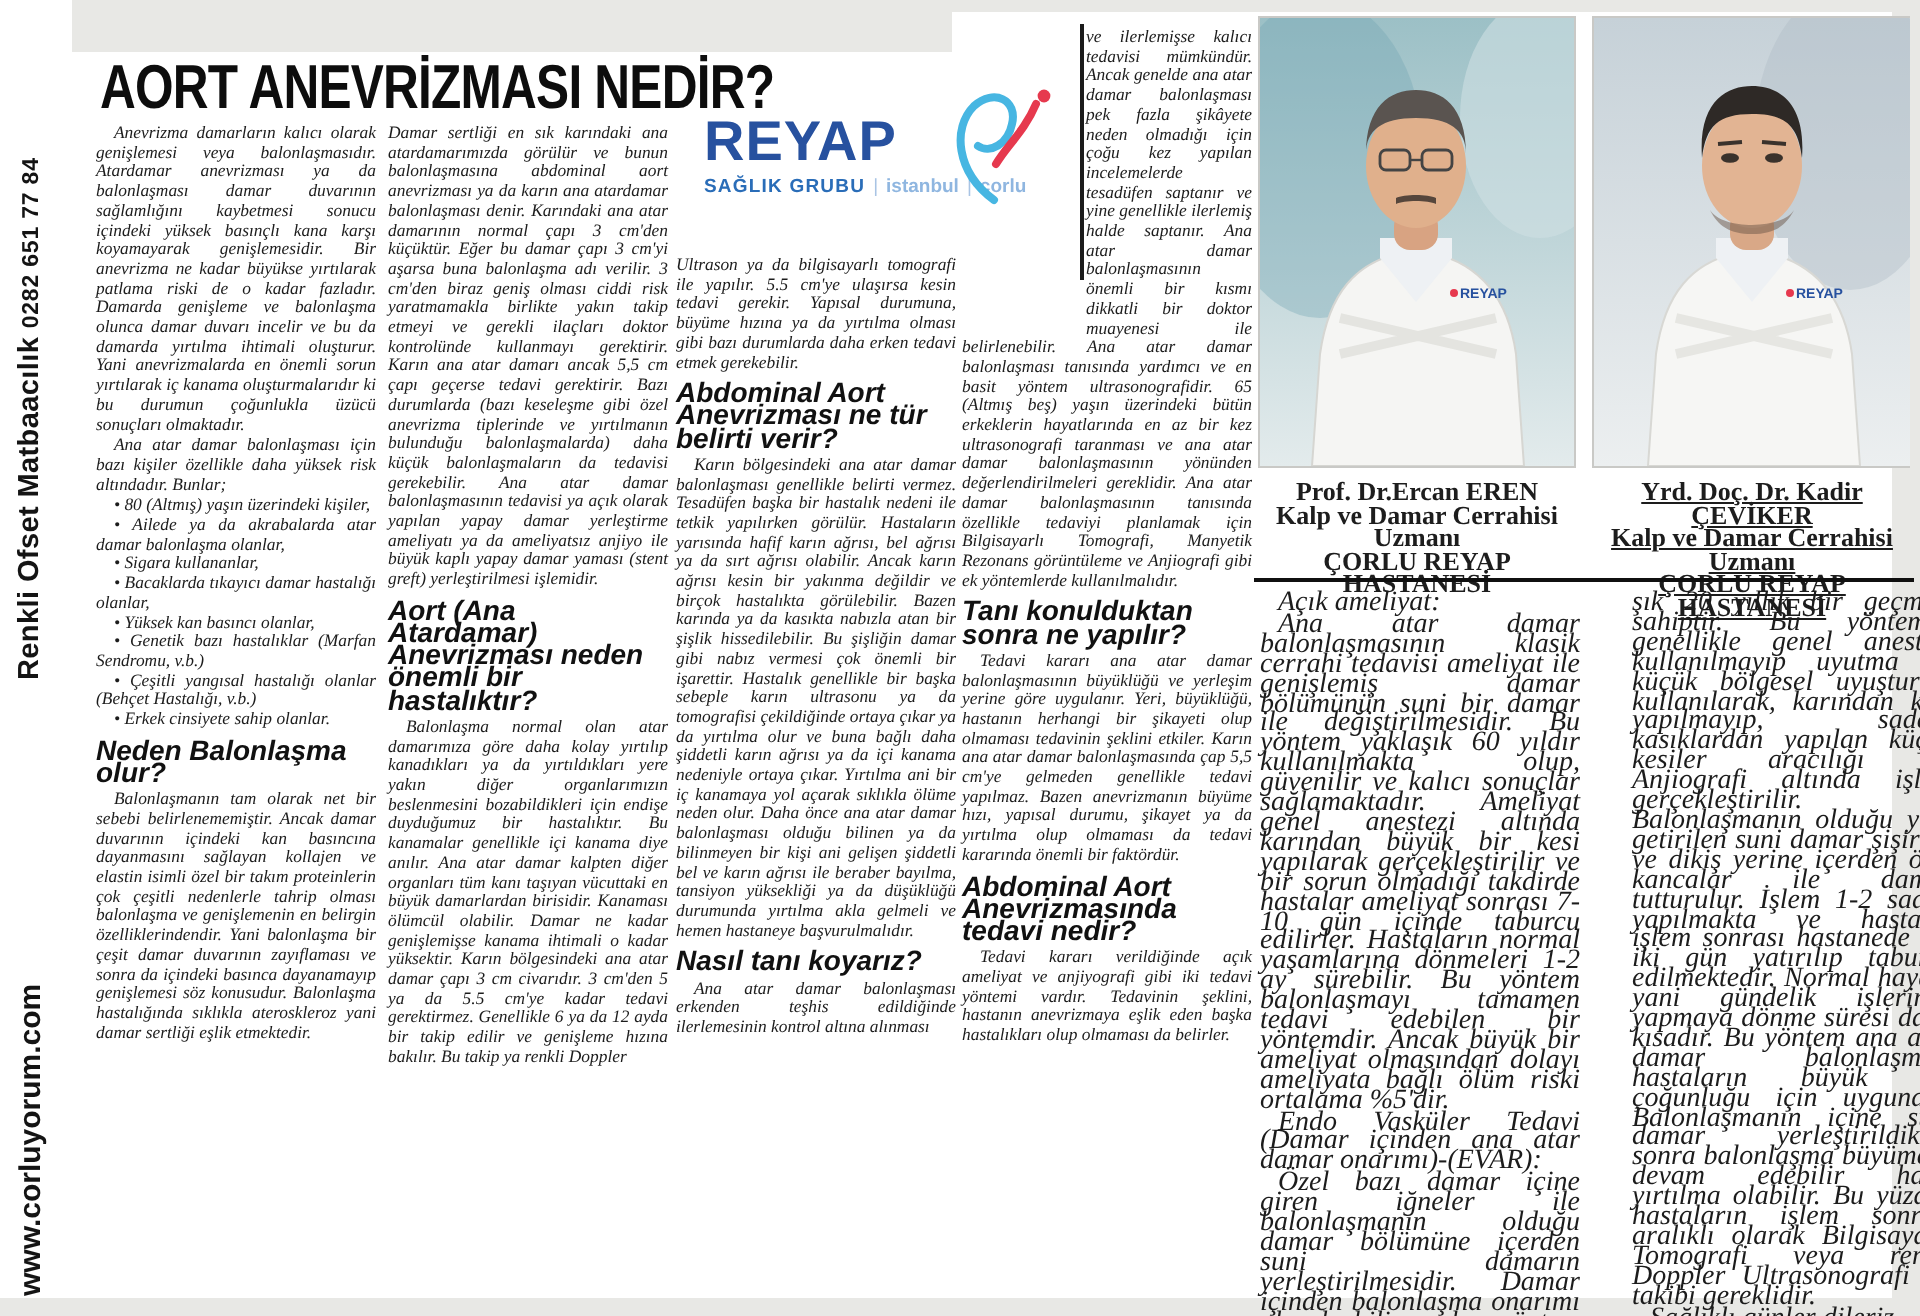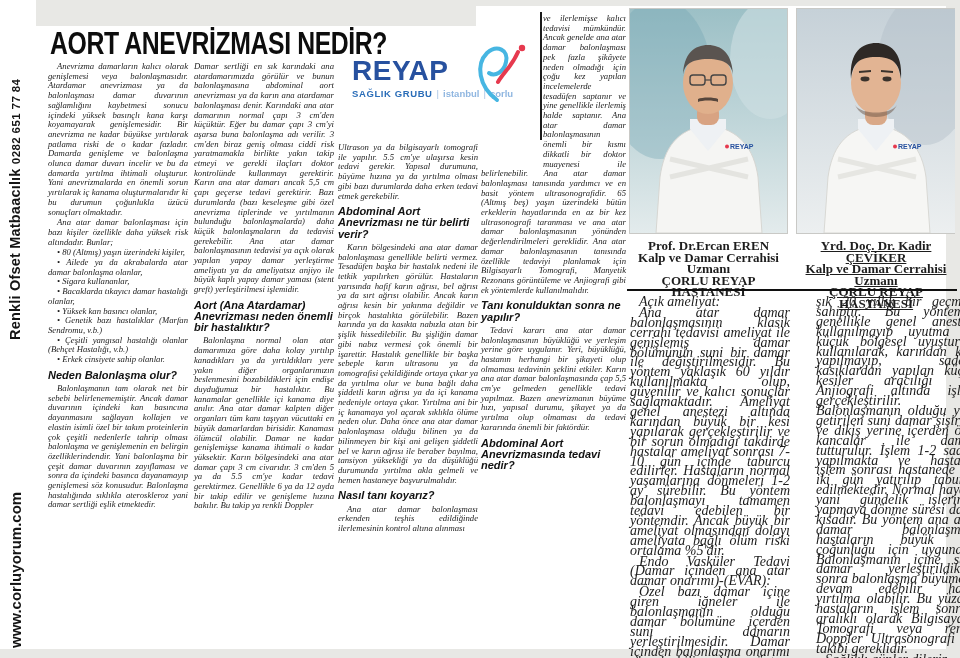--- a/index.html
+++ b/index.html
@@ -34,21 +34,21 @@
   .logo-sub .loc{color:#8fb6e0;font-weight:600;}
   .logo-heart{position:absolute;left:118px;top:-14px;}
   .logo-vrule{position:absolute;left:540px;top:12px;width:2px;height:128px;background:#1b1b1b;}
 
   
   .col{position:absolute;font-size:8.7px;line-height:9.7px;text-align:justify;color:#1c1c1c;font-style:italic;}
   .col.wide{font-size:14px;line-height:9.9px;}
   .col .p{text-indent:9px;margin:0 0 1px 0;}
   .col .p0{text-indent:0;margin:0 0 1px 0;}
   .col .li{text-indent:9px;margin:0;}
-  .col .h{font-family:"Liberation Sans", sans-serif;font-weight:bold;font-size:11px;
+  .col .h{font-family:"Liberation Sans", sans-serif;font-weight:bold;font-size:14px;
           line-height:11.2px;margin:5px 0 3px 0;text-align:left;text-indent:0;color:#111;}
   .col4-spacer{float:left;width:62px;height:146px;}
 
   
   .photo{position:absolute;width:159px;height:226px;border:1px solid #c9c9c6;box-sizing:border-box;}
   .photo svg{display:block;}
   .caption{position:absolute;text-align:center;font-weight:bold;font-size:13px;line-height:11.5px;
            color:#1d1d1d;font-family:"Liberation Serif", serif;}
   .rule-right{position:absolute;left:627px;top:289px;width:330px;height:2px;background:#101010;}
 </style>
@@ -99,33 +99,34 @@
       <div class="li">• Çeşitli yangısal hastalığı olanlar (Behçet Hastalığı, v.b.)</div>
       <div class="li">• Erkek cinsiyete sahip olanlar.</div>
       <div class="h">Neden Balonlaşma olur?</div>
       <div class="p">Balonlaşmanın tam olarak net bir sebebi belirlenememiştir. Ancak damar duvarının içindeki kan basıncına dayanmasını sağlayan kollajen ve elastin isimli özel bir takım proteinlerin çok çeşitli nedenlerle tahrip olması balonlaşma ve genişlemenin en belirgin özelliklerindendir. Yani balonlaşma bir çeşit damar duvarının zayıflaması ve sonra da içindeki basınca dayanamayıp genişlemesi söz konusudur. Balonlaşma hastalığında sıklıkla ateroskleroz yani damar sertliği eşlik etmektedir.</div>
     </div>
   <div class="col" style="left:194px;top:62px;width:140px;">
       <div class="p0">Damar sertliği en sık karındaki ana atardamarımızda görülür ve bunun balonlaşmasına abdominal aort anevrizması ya da karın ana atardamar balonlaşması denir. Karındaki ana atar damarının normal çapı 3 cm'den küçüktür. Eğer bu damar çapı 3 cm'yi aşarsa buna balonlaşma adı verilir. 3 cm'den biraz geniş olması ciddi risk yaratmamakla birlikte yakın takip etmeyi ve gerekli ilaçları doktor kontrolünde kullanmayı gerektirir. Karın ana atar damarı ancak 5,5 cm çapı geçerse tedavi gerektirir. Bazı durumlarda (bazı keseleşme gibi özel anevrizma tiplerinde ve yırtılmanın bulunduğu balonlaşmalarda) daha küçük balonlaşmaların da tedavisi gerekebilir. Ana atar damar balonlaşmasının tedavisi ya açık olarak yapılan yapay damar yerleştirme ameliyatı ya da ameliyatsız anjiyo ile büyük kaplı yapay damar yaması (stent greft) yerleştirilmesi işlemidir.</div>
       <div class="h">Aort (Ana Atardamar) Anevrizması neden önemli bir hastalıktır?</div>
       <div class="p">Balonlaşma normal olan atar damarımıza göre daha kolay yırtılıp kanadıkları ya da yırtıldıkları yere yakın diğer organlarımızın beslenmesini bozabildikleri için endişe duyduğumuz bir hastalıktır. Bu kanamalar genellikle içi kanama diye anılır. Ana atar damar kalpten diğer organları tüm kanı taşıyan vücuttaki en büyük damarlardan birisidir. Kanaması ölümcül olabilir. Damar ne kadar genişlemişse kanama ihtimali o kadar yüksektir. Karın bölgesindeki ana atar damar çapı 3 cm civarıdır. 3 cm'den 5 ya da 5.5 cm'ye kadar tedavi gerektirmez. Genellikle 6 ya da 12 ayda bir takip edilir ve genişleme hızına bakılır. Bu takip ya renkli Doppler</div>
     </div>
-  <div class="col" style="left:338px;top:143px;width:140px;">
+  <div class="col" style="left:338px;top:128px;width:140px;">
       <div class="p0">Ultrason ya da bilgisayarlı tomografi ile yapılır. 5.5 cm'ye ulaşırsa kesin tedavi gerekir. Yapısal durumuna, büyüme hızına ya da yırtılma olması gibi bazı durumlarda daha erken tedavi etmek gerekebilir.</div>
       <div class="h">Abdominal Aort Anevrizması ne tür belirti verir?</div>
       <div class="p">Karın bölgesindeki ana atar damar balonlaşması genellikle belirti vermez. Tesadüfen başka bir hastalık nedeni ile tetkik yapılırken görülür. Hastaların yarısında hafif karın ağrısı, bel ağrısı ya da sırt ağrısı olabilir. Ancak karın ağrısı kesin bir yakınma değildir ve birçok hastalıkta görülebilir. Bazen karında ya da kasıkta nabızla atan bir şişlik hissedilebilir. Bu şişliğin damar gibi nabız vermesi çok önemli bir işarettir. Hastalık genellikle bir başka sebeple karın ultrasonu ya da tomografisi çekildiğinde ortaya çıkar ya da yırtılma olur ve buna bağlı daha şiddetli karın ağrısı ya da içi kanama nedeniyle ortaya çıkar. Yırtılma ani bir iç kanamaya yol açarak sıklıkla ölüme neden olur. Daha önce ana atar damar balonlaşması olduğu bilinen ya da bilinmeyen bir kişi ani gelişen şiddetli bel ve karın ağrısı ile beraber bayılma, tansiyon yüksekliği ya da düşüklüğü durumunda yırtılma akla gelmeli ve hemen hastaneye başvurulmalıdır.</div>
       <div class="h">Nasıl tanı koyarız?</div>
       <div class="p">Ana atar damar balonlaşması erkenden teşhis edildiğinde ilerlemesinin kontrol altına alınması</div>
     </div>
   <div class="col" style="left:481px;top:14px;width:145px;">
     <div class="col4-spacer"></div>
   <div class="p0">ve ilerlemişse kalıcı tedavisi mümkündür. Ancak genelde ana atar damar balonlaşması pek fazla şikâyete neden olmadığı için çoğu kez yapılan incelemelerde tesadüfen saptanır ve yine genellikle ilerlemiş halde saptanır. Ana atar damar balonlaşmasının önemli bir kısmı dikkatli bir doktor muayenesi ile belirlenebilir. Ana atar damar balonlaşması tanısında yardımcı ve en basit yöntem ultrasonografidir. 65 (Altmış beş) yaşın üzerindeki bütün erkeklerin hayatlarında en az bir kez ultrasonografi taranması ve ana atar damar balonlaşmasının yönünden değerlendirilmeleri gereklidir. Ana atar damar balonlaşmasının tanısında özellikle tedaviyi planlamak için Bilgisayarlı Tomografi, Manyetik Rezonans görüntüleme ve Anjiografi gibi ek yöntemlerde kullanılmalıdır.</div>
       <div class="h">Tanı konulduktan sonra ne yapılır?</div>
       <div class="p">Tedavi kararı ana atar damar balonlaşmasının büyüklüğü ve yerleşim yerine göre uygulanır. Yeri, büyüklüğü, hastanın herhangi bir şikayeti olup olmaması tedavinin şeklini etkiler. Karın ana atar damar balonlaşmasında çap 5,5 cm'ye gelmeden genellikle tedavi yapılmaz. Bazen anevrizmanın büyüme hızı, yapısal durumu, şikayet ya da yırtılma olup olmaması da tedavi kararında önemli bir faktördür.</div>
       <div class="h">Abdominal Aort Anevrizmasında tedavi nedir?</div>
+      <div class="p">Tedavi kararı verildiğinde açık ameliyat ve anjiyografi gibi iki tedavi yöntemi vardır. Tedavinin şeklini, hastanın anevrizmaya eşlik eden başka hastalıkları olup olmaması da belirler.</div>
     </div>
   <div class="col wide" style="left:630px;top:297px;width:160px;">
       <div class="p">Açık ameliyat:</div>
       <div class="p">Ana atar damar balonlaşmasının klasik cerrahi tedavisi ameliyat ile genişlemiş damar bölümünün suni bir damar ile değiştirilmesidir. Bu yöntem yaklaşık 60 yıldır kullanılmakta olup, güvenilir ve kalıcı sonuçlar sağlamaktadır. Ameliyat genel anestezi altında karından büyük bir kesi yapılarak gerçekleştirilir ve bir sorun olmadığı takdirde hastalar ameliyat sonrası 7-10 gün içinde taburcu edilirler. Hastaların normal yaşamlarına dönmeleri 1-2 ay sürebilir. Bu yöntem balonlaşmayı tamamen tedavi edebilen bir yöntemdir. Ancak büyük bir ameliyat olmasından dolayı ameliyata bağlı ölüm riski ortalama %5'dir.</div>
       <div class="p">Endo Vasküler Tedavi (Damar içinden ana atar damar onarımı)-(EVAR):</div>
       <div class="p">Özel bazı damar içine giren iğneler ile balonlaşmanın olduğu damar bölümüne içerden suni damarın yerleştirilmesidir. Damar içinden balonlaşma onarımı olarak bilinen bu yöntem yakla-</div>
     </div>
   <div class="col wide" style="left:796px;top:297px;width:161px;margin-left:20px;">
       <div class="p0">şık 20 yıllık bir geçmişe sahiptir. Bu yöntemde genellikle genel anestezi kullanılmayıp uyutma ve küçük bölgesel uyuşturma kullanılarak, karından kesi yapılmayıp, sadece kasıklardan yapılan küçük kesiler aracılığı ile Anjiografi altında işlem gerçekleştirilir. Balonlaşmanın olduğu yere getirilen suni damar şişirilir ve dikiş yerine içerden özel kancalar ile damar tutturulur. İşlem 1-2 saatte yapılmakta ve hastalar işlem sonrası hastanede bir iki gün yatırılıp taburcu edilmektedir. Normal hayata yani gündelik işlerinizi yapmaya dönme süresi daha kısadır. Bu yöntem ana atar damar balonlaşması hastaların büyük bir çoğunluğu için uygundur. Balonlaşmanın içine suni damar yerleştirildikten sonra balonlaşma büyümeye devam edebilir hatta yırtılma olabilir. Bu yüzden hastaların işlem sonrası aralıklı olarak Bilgisayarlı Tomografi veya renkli Doppler Ultrasonografi ile takibi gereklidir.</div>
       <div class="p">Sağlıklı günler dileriz.</div>

